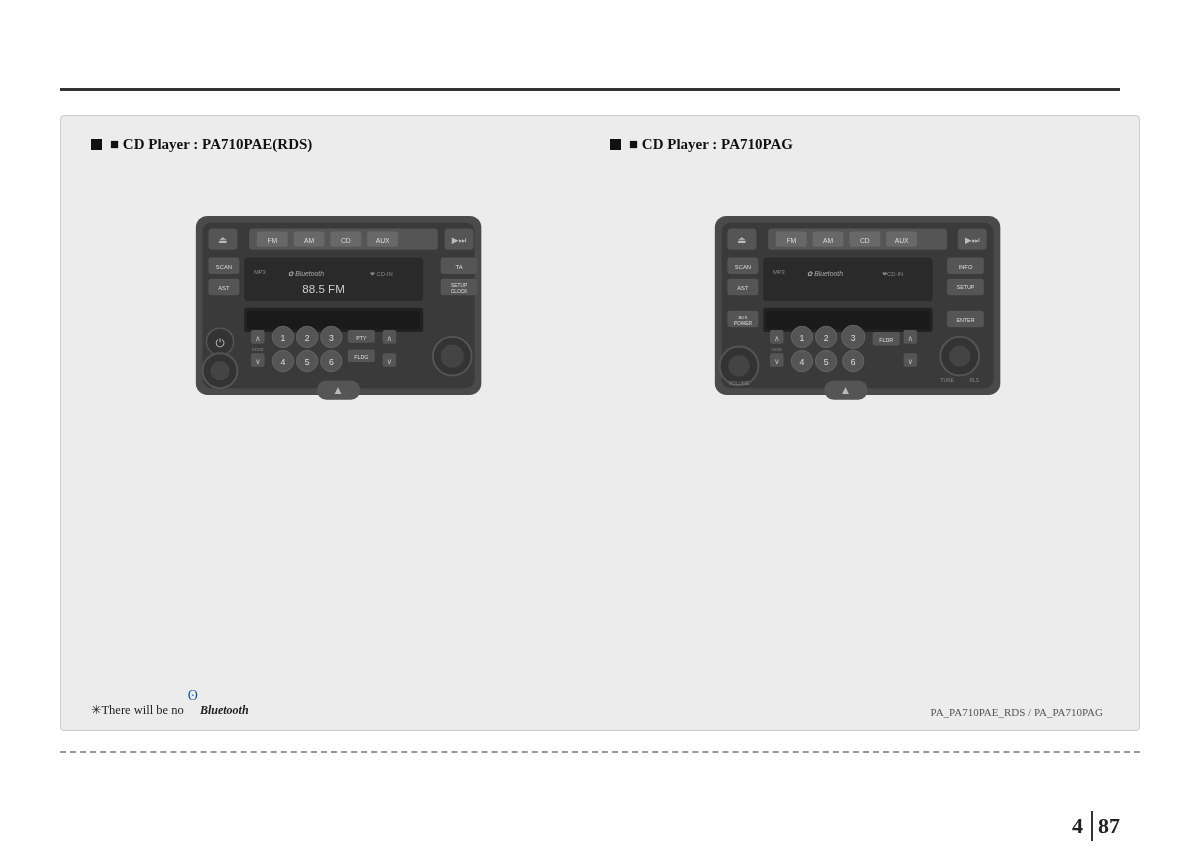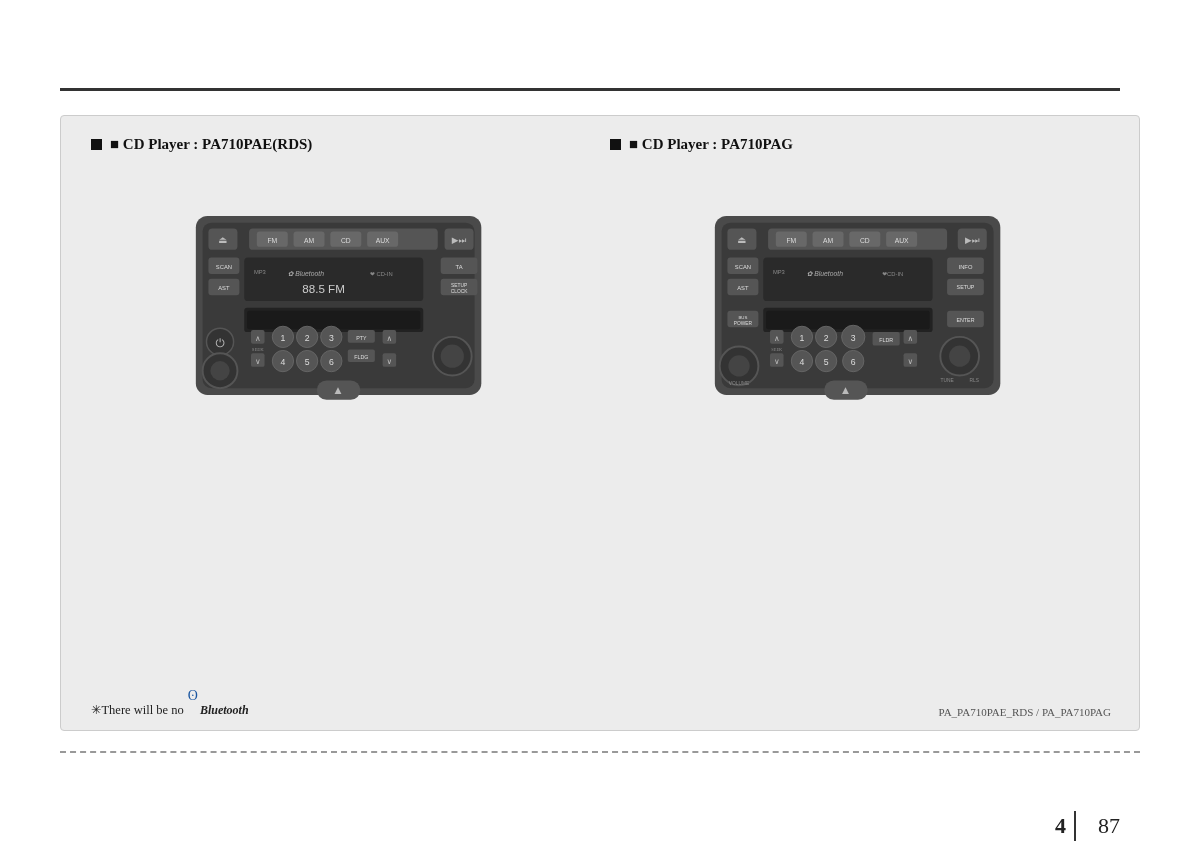--- a/index.html
+++ b/index.html
@@ -101,21 +101,21 @@
       left: 30px;
       font-size: 12.5px;
       color: #222;
       display: flex;
       align-items: flex-end;
       gap: 4px;
     }
     .footer-ref {
       position: absolute;
       bottom: 12px;
-      right: 28px;
+      right: 36px;
       font-size: 11px;
       color: #555;
     }
     .bluetooth-logo {
       display: inline-flex;
       align-items: center;
       gap: 2px;
       font-size: 12px;
       color: #222;
     }
@@ -161,23 +161,23 @@
       padding-right: 8px;
     }
     .page-divider {
       width: 2px;
       height: 30px;
       background: #333;
       display: inline-block;
     }
     .page-num-right {
       font-size: 22px;
-      font-weight: normal;
-      color: #222;
-      padding-left: 22px;
+      font-weight: bold;
+      color: #222;
+      padding-left: 5px;
     }
   </style>
 </head>
 <body>
 
 <div class="header">
   <div class="header-line"></div>
 </div>
 
 <div class="content-box">

